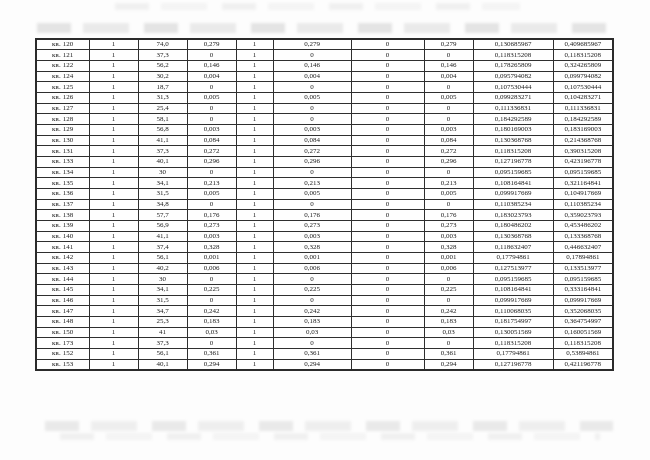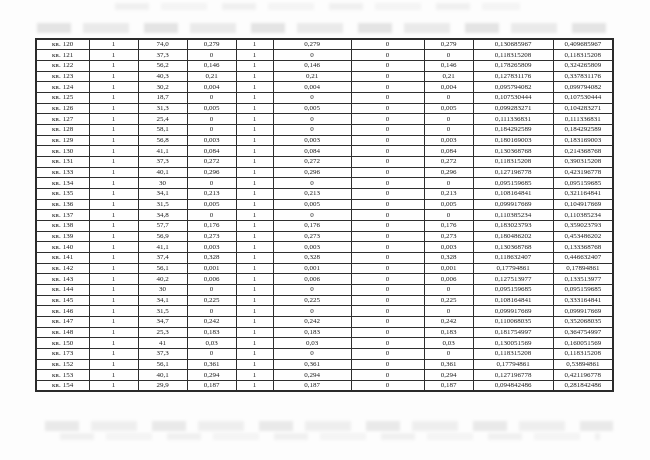--- a/index.html
+++ b/index.html
@@ -103,32 +103,20 @@
           <td>56,2</td>
           <td>0,146</td>
           <td>1</td>
           <td>0,146</td>
           <td>0</td>
           <td>0,146</td>
           <td>0,178265809</td>
           <td>0,324265809</td>
         </tr>
         <tr>
-          <td class="row-label">кв. 123</td>
-          <td>1</td>
-          <td>40,3</td>
-          <td>0,21</td>
-          <td>1</td>
-          <td>0,21</td>
-          <td>0</td>
-          <td>0,21</td>
-          <td>0,127831176</td>
-          <td>0,337831176</td>
-        </tr>
-        <tr>
           <td class="row-label">кв. 124</td>
           <td>1</td>
           <td>30,2</td>
           <td>0,004</td>
           <td>1</td>
           <td>0,004</td>
           <td>0</td>
           <td>0,004</td>
           <td>0,095794082</td>
           <td>0,099794082</td>
@@ -450,30 +438,18 @@
           <td>1</td>
           <td>40,1</td>
           <td>0,294</td>
           <td>1</td>
           <td>0,294</td>
           <td>0</td>
           <td>0,294</td>
           <td>0,127196778</td>
           <td>0,421196778</td>
         </tr>
-        <tr>
-          <td class="row-label">кв. 154</td>
-          <td>1</td>
-          <td>29,9</td>
-          <td>0,187</td>
-          <td>1</td>
-          <td>0,187</td>
-          <td>0</td>
-          <td>0,187</td>
-          <td>0,094842486</td>
-          <td>0,281842486</td>
-        </tr>
       </tbody>
   </table>
 
   <div class="bleed bleed-bottom-band"></div>
   <div class="bleed bleed-bottom-band2"></div>
 </div>
 
 </body></html>

